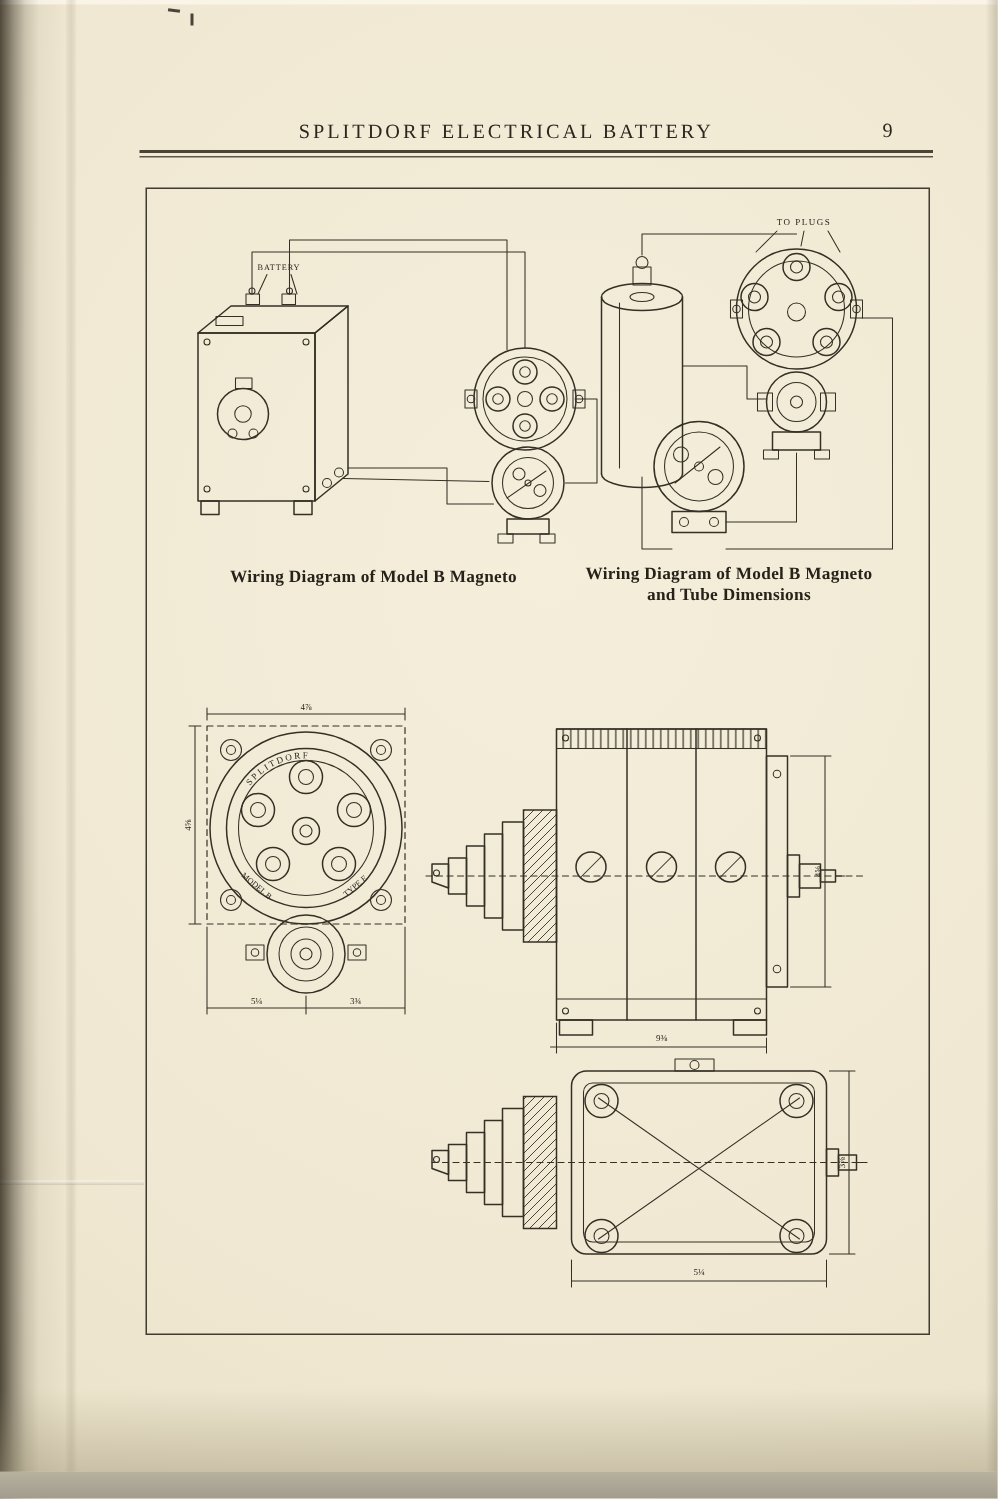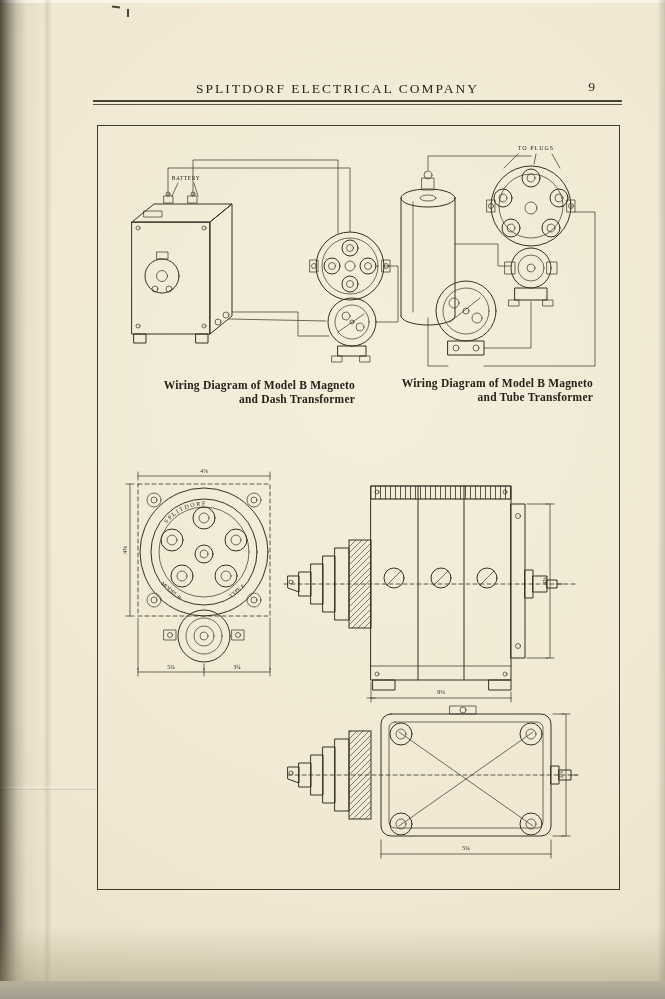--- a/index.html
+++ b/index.html
@@ -31,21 +31,21 @@
   .title{font-size:13.5px;letter-spacing:2px;font-weight:400;color:#2b271e;}
   .pagenum{position:absolute;right:0;top:0;font-size:13.5px;color:#2b271e;}
   .rule{position:absolute;left:93px;width:529px;background:#4a4437;}
   .rule1{top:100px;height:2px;}
   .rule2{top:104px;height:1px;background:#5c564a;}
 
   .frame{position:absolute;left:97px;top:125px;width:521px;height:763px;
     border:1.5px solid #403b30;box-sizing:content-box;}
   .frame svg{position:absolute;left:0;top:0;}
 
-  .caption{position:absolute;text-align:right;font-weight:700;font-size:11.5px;
+  .caption{position:absolute;text-align:center;font-weight:700;font-size:11.5px;
     line-height:14px;color:#262219;letter-spacing:0.2px;}
   .cap-left{left:45px;width:212px;top:252px;}
   .cap-right{left:281px;width:214px;top:250px;}
   .cap-bottom{left:0;width:100%;top:736px;}
 
   .ln{fill:none;stroke:#353026;stroke-width:1;stroke-linecap:round;stroke-linejoin:round;}
   .thin{stroke-width:0.7;}
   .dashed{stroke-dasharray:4 3;stroke-width:0.8;}
   .dim{stroke-width:0.7;}
   .lbl{font-family:"Liberation Serif",serif;fill:#2b2720;}
@@ -58,21 +58,21 @@
   <div class="fold"></div>
   <div class="crease"></div>
   <div class="edge-left"></div>
   <div class="edge-right"></div>
   <div class="edge-bottom"></div>
   <div class="edge-bottom-strip"></div>
   <div class="artifact1"></div>
   <div class="artifact2"></div>
 
   <div class="header">
-    <span class="title">SPLITDORF ELECTRICAL COMPANY</span>
+    <span class="title">SPLITDORF ELECTRICAL BATTERY</span>
     <span class="pagenum">9</span>
   </div>
   <div class="rule rule1"></div>
   <div class="rule rule2"></div>
 
   <div class="frame">
     <svg width="521" height="763" viewBox="0 0 521 763">
       <defs>
         <pattern id="vhatch" width="5" height="13" patternUnits="userSpaceOnUse">
           <line x1="2.5" y1="0" x2="2.5" y2="13" stroke="#353026" stroke-width="0.8"></line>
@@ -342,20 +342,19 @@
           <path class="ln dim" d="M283,714 L283,732 M453,714 L453,732 M283,728 L453,728"></path>
           <text class="lbl" x="368" y="724" font-size="6" text-anchor="middle">5¼</text>
           <path class="ln dim" d="M468,588 L468,710 M464,588 L472,588 M464,710 L472,710 M455,588 L466,588 M455,710 L466,710"></path>
           <text class="lbl" x="465" y="649" font-size="6" text-anchor="middle" transform="rotate(-90 465 649)">3⅞</text>
         </g>
       </g>
     </svg>
 
     <div class="caption cap-left">
       <div>Wiring Diagram of Model B Magneto</div>
-      <div>and Dash Transformer</div>
     </div>
     <div class="caption cap-right">
       <div>Wiring Diagram of Model B Magneto</div>
-      <div>and Tube Transformer</div>
+      <div>and Tube Dimensions</div>
     </div>
   </div>
 </div>
 
 </body></html>

